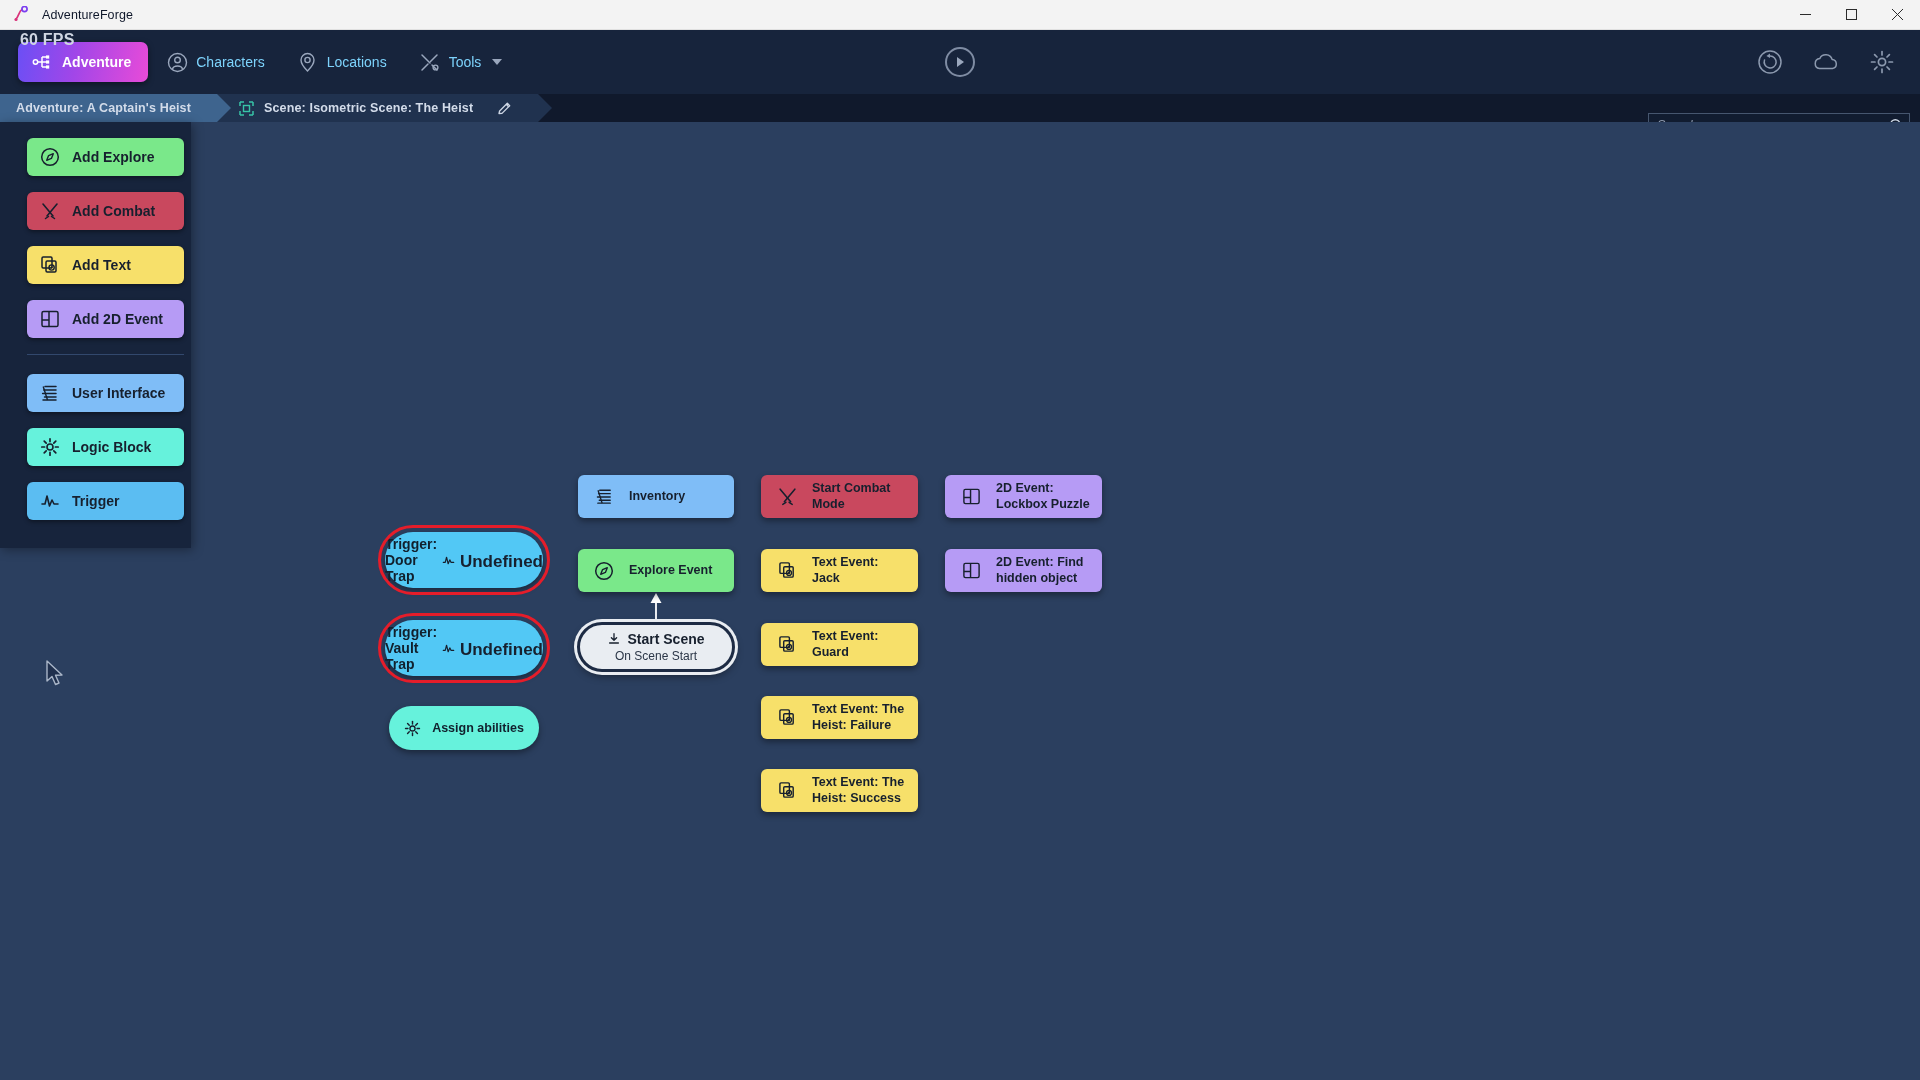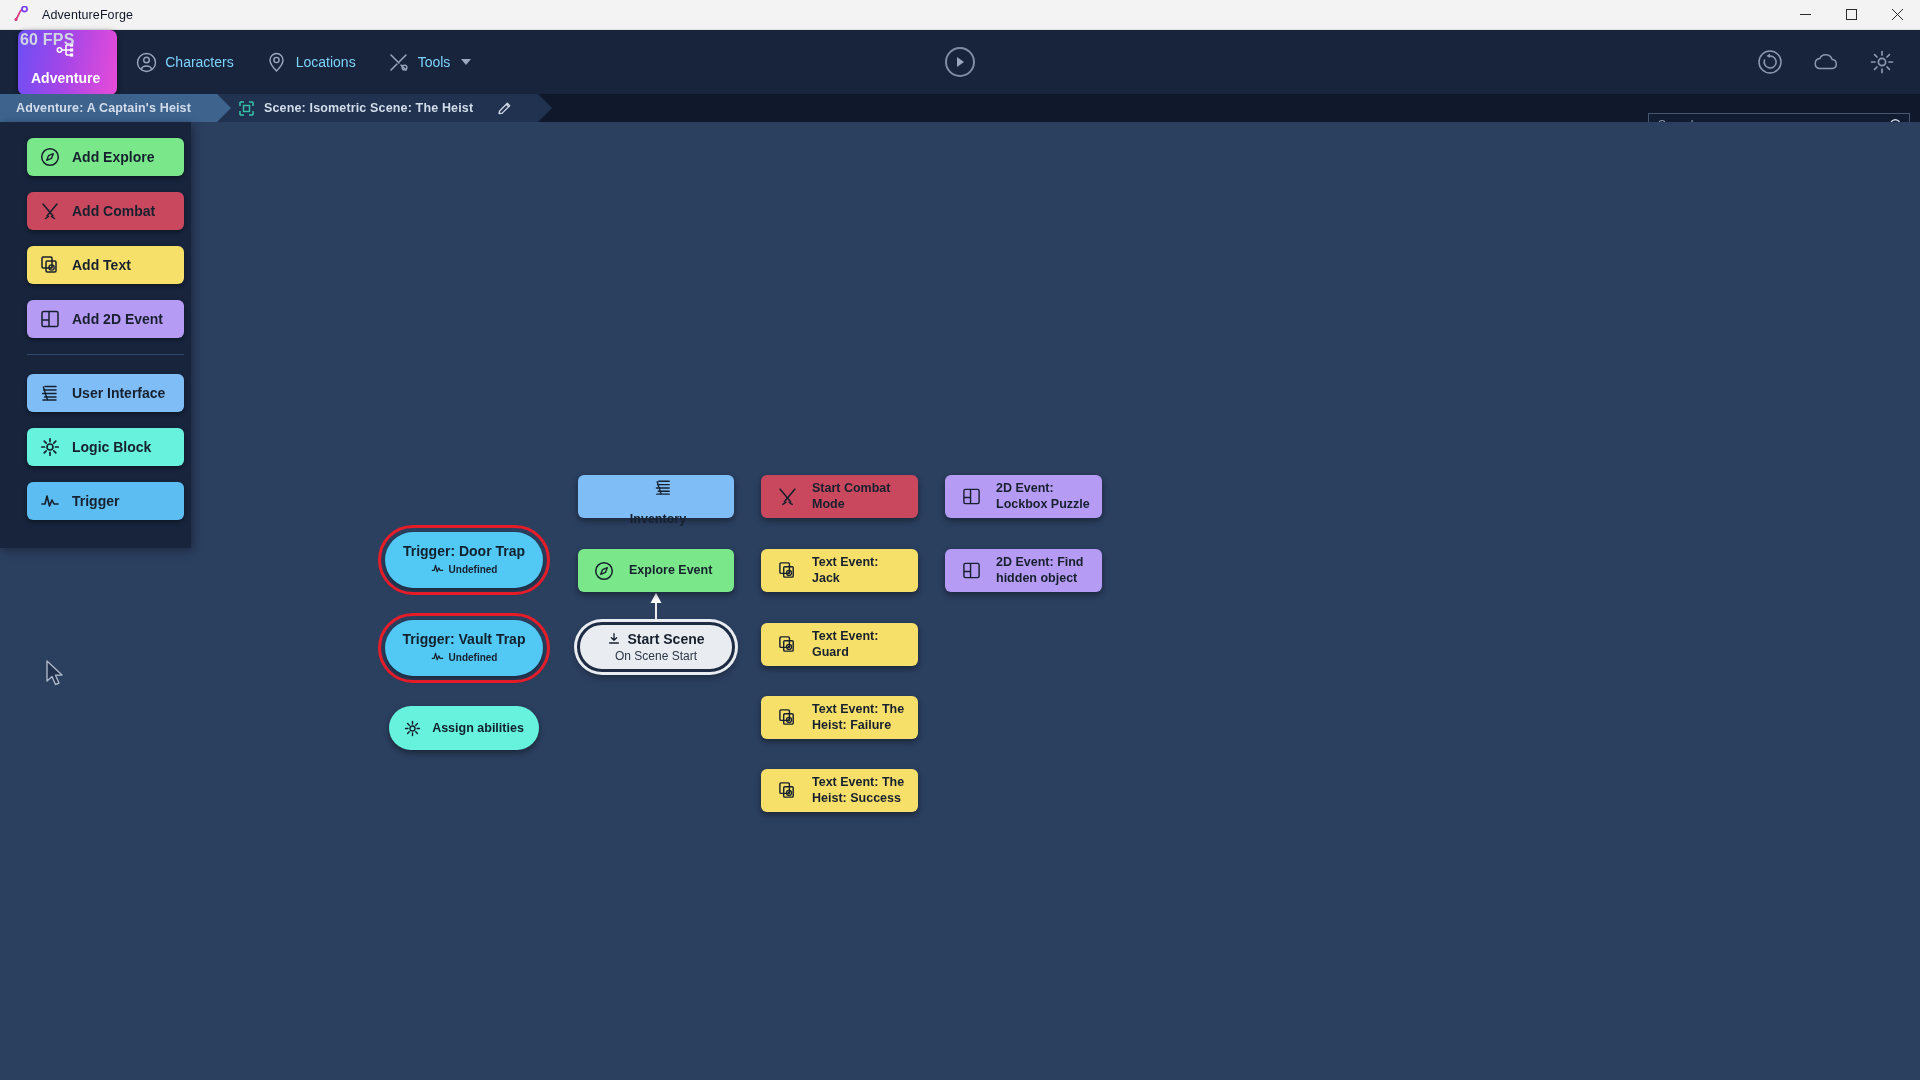--- a/index.html
+++ b/index.html
@@ -40,21 +40,20 @@
     letter-spacing: .2px;
   }
   .nav-left { display: flex; align-items: center; padding-left: 18px; gap: 4px; }
   .nav-adventure {
     display: flex; align-items: center; gap: 9px;
     background: linear-gradient(100deg, #6b4ff5 0%, #a246e8 45%, #e84bd8 100%);
     color: #fff; font-size: 14px; font-weight: 600;
     padding: 9px 17px 9px 13px;
     border-radius: 7px;
     box-shadow: 0 2px 6px rgba(0,0,0,.45);
-    flex-direction: column;
   }
   .nav-item {
     display: flex; align-items: center; gap: 8px;
     color: #7dd3fc; font-size: 14px;
     padding: 9px 14px;
   }
   .nav-item.has-caret { gap: 8px; }
   .caret {
     width: 0; height: 0;
     border-left: 5px solid transparent;
@@ -179,30 +178,30 @@
     font-size: 12.5px; font-weight: 700;
     padding-left: 14px; gap: 13px;
   }
   .node .n-ico { width: 24px; height: 24px; display: flex; align-items: center; justify-content: center; flex: 0 0 24px; }
   .node .n-label { line-height: 1.25; padding-right: 10px; }
 
   
   .pill {
     position: absolute;
     border-radius: 34px;
-    display: flex; flex-direction: column;
+    display: flex; flex-direction: row;
     align-items: center; justify-content: center;
     background: #52c8f5;
     color: #11202d;
     box-shadow: 0 3px 6px rgba(0,0,0,.38);
   }
   .pill.err { outline: 3px solid #e51d2a; outline-offset: 4px; }
   .pill .p-title { font-size: 14px; font-weight: 700; }
   .pill .p-sub {
-    font-size: 10px; font-weight: 600; margin-top: 3px;
+    font-size: 17px; font-weight: 600; margin-top: 3px;
     display: flex; align-items: center; gap: 5px;
     color: #17202e;
   }
 
   .pill.logic { background: #66f2dc; }
 
   
   .start-node {
     position: absolute;
     background: #e9edf2;
@@ -519,21 +518,21 @@
         <svg width="14" height="14" viewBox="0 0 16 16">
           <path d="M8 2 V9 M5 6.5 L8 9.5 L11 6.5" stroke="#17202e" stroke-width="1.5" fill="none" stroke-linecap="round" stroke-linejoin="round"></path>
           <path d="M3 12.5 H13" stroke="#17202e" stroke-width="1.6" stroke-linecap="round"></path>
         </svg>
       </span>
       <span>Start Scene</span>
     </span>
     <span class="s-sub">On Scene Start</span>
   </div>
 
-  <div class="node" style="left:578px; top:353px; width:156px; height:43px; background:#7fbdf7;flex-direction:column;">
+  <div class="node" style="left:578px; top:353px; width:156px; height:43px; background:#7fbdf7;">
     <span class="n-ico">
       <svg width="19" height="19" viewBox="0 0 20 20">
         <path d="M5 3.5 H16 M3.8 7 H16 M2.6 10.5 H16 M4.5 14 H16 M3 17 H16" stroke="#17202e" stroke-width="1.5" stroke-linecap="round"></path>
         <path d="M3.2 3.5 L7.5 17" stroke="#17202e" stroke-width="1.4"></path>
       </svg>
     </span>
     <span class="n-label">Inventory</span>
   </div>
 
   <div class="node" style="left:761px; top:353px; width:157px; height:43px; background:#c9485e;">

